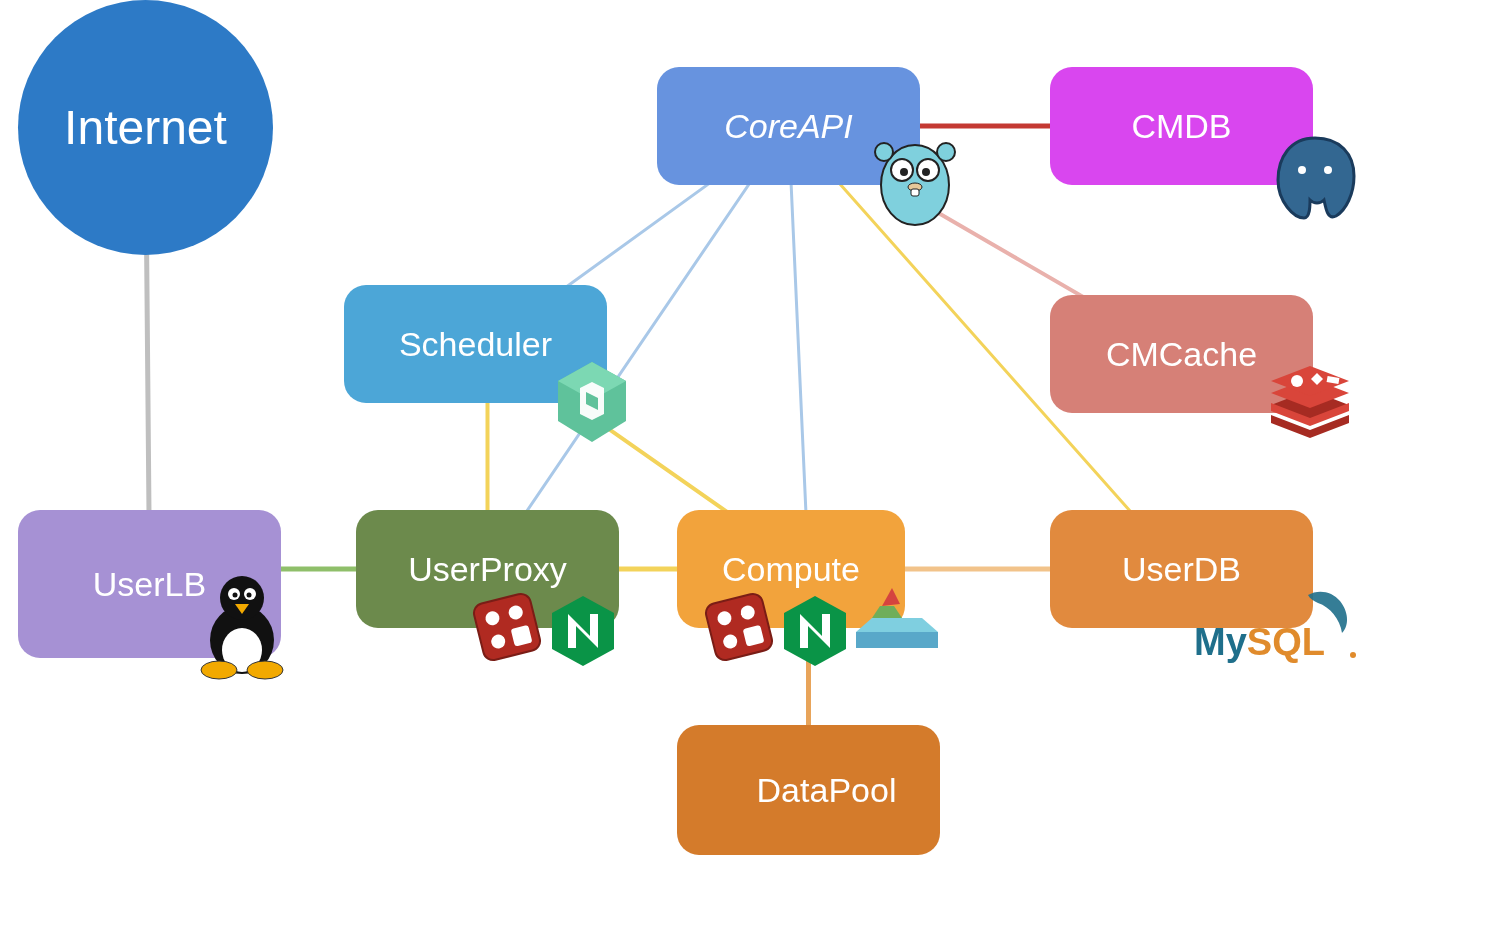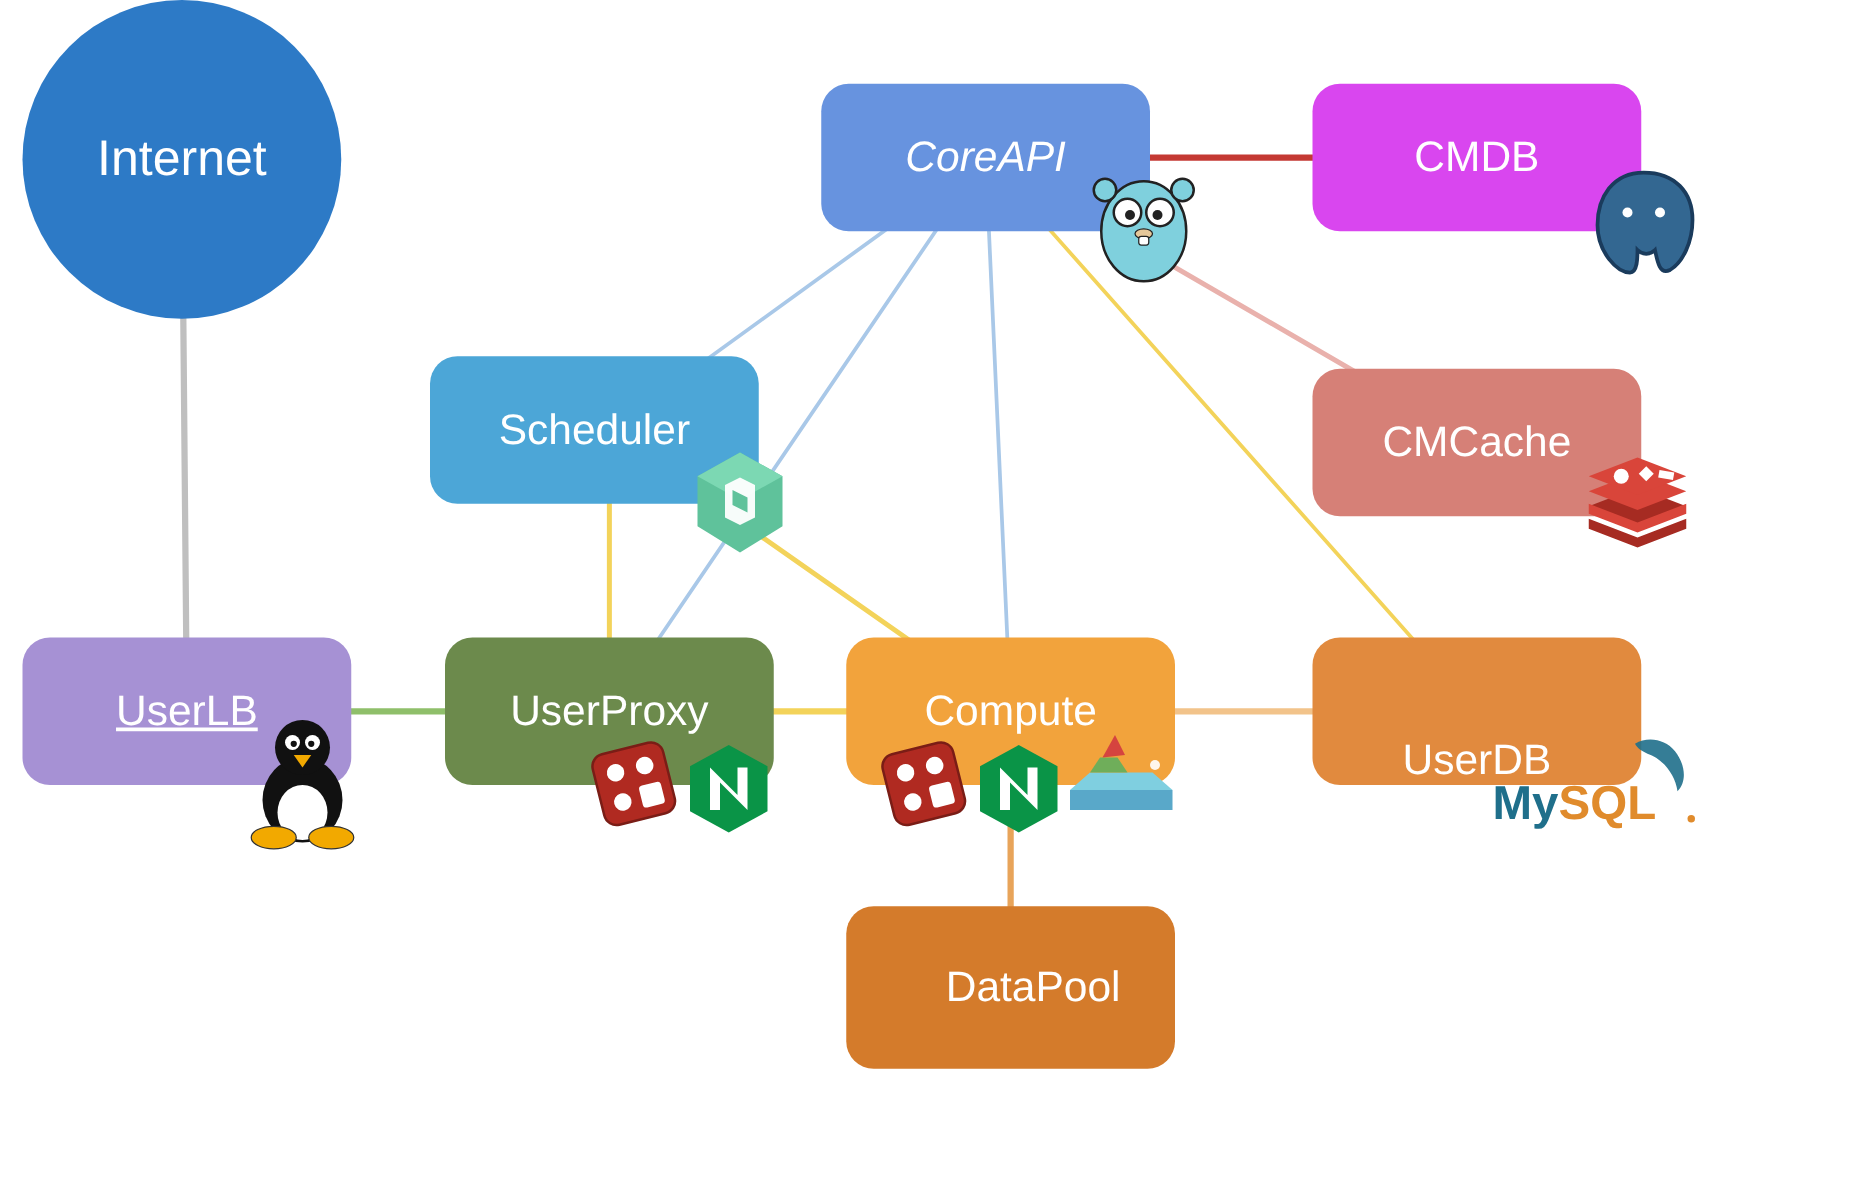--- a/index.html
+++ b/index.html
@@ -32,21 +32,21 @@
     align-items: center;
     justify-content: center;
     color: #ffffff;
     font-size: 34px;
     font-weight: 400;
     box-sizing: border-box;
   }
   .node-circle {
     border-radius: 50%;
   }
-  .node.fs-big { font-size: 40px; text-align: center; }
+  .node.fs-big { font-size: 48px; text-align: center; }
   
   .c-internet  { background: #2d7ac6; }
   .c-coreapi   { background: #6793df; }
   .c-cmdb      { background: #d946ef; }
   .c-scheduler { background: #4ca6d7; }
   .c-cmcache   { background: #d68077; }
   .c-userlb    { background: #a691d4; }
   .c-userproxy { background: #6c8a4c; }
   .c-compute   { background: #f2a33c; }
   .c-userdb    { background: #e18a3e; }
@@ -98,33 +98,33 @@
   </div>
 
   <div class="node c-scheduler" style="left:344px; top:285px; width:263px; height:118px;">
     <span>Scheduler</span>
   </div>
 
   <div class="node c-cmcache" style="left:1050px; top:295px; width:263px; height:118px;align-items:center;">
     <span>CMCache</span>
   </div>
 
-  <div class="node c-userlb" style="left:18px; top:510px; width:263px; height:118px;text-decoration:underline;">
+  <div class="node c-userlb" style="left:18px; top:510px; width:263px; height:148px;">
     <span>UserLB</span>
   </div>
 
   <div class="node c-userproxy" style="left:356px; top:510px; width:263px; height:118px;">
     <span>UserProxy</span>
   </div>
 
-  <div class="node c-compute" style="left:677px; top:510px; width:263px; height:118px;">
+  <div class="node c-compute" style="left:677px; top:510px; width:228px; height:118px;">
     <span>Compute</span>
   </div>
 
-  <div class="node c-userdb" style="left:1050px; top:510px; width:263px; height:118px;align-items:flex-end;">
+  <div class="node c-userdb" style="left:1050px; top:510px; width:263px; height:118px;">
     <span>UserDB</span>
   </div>
 
   <div class="node c-datapool" style="left:677px; top:725px; width:263px; height:130px;padding-left:36px;">
     <span>DataPool</span>
   </div>
 
   <div class="icon" style="left:870px; top:130px; width:90px; height:100px;">
     <svg viewBox="0 0 90 100" width="90" height="100">
       <ellipse cx="45" cy="55" rx="34" ry="40" fill="#7fd0dd" stroke="#222" stroke-width="2"></ellipse>

